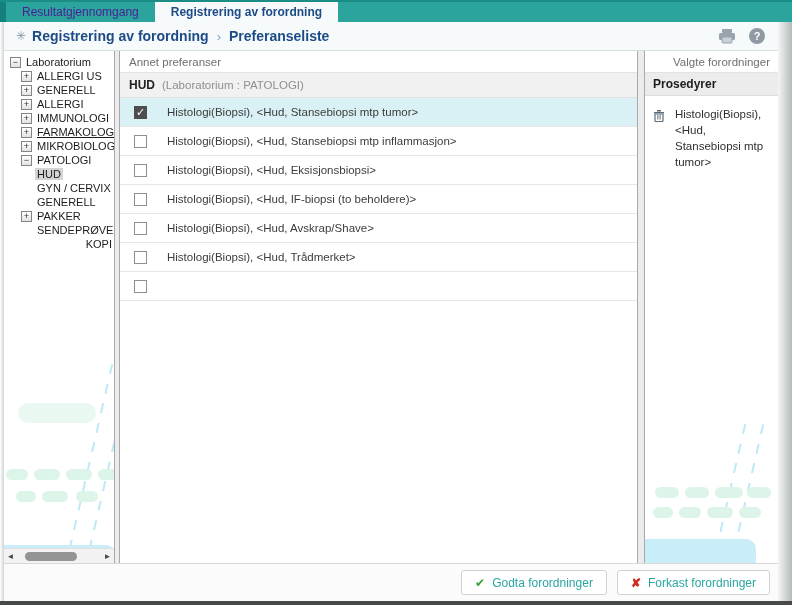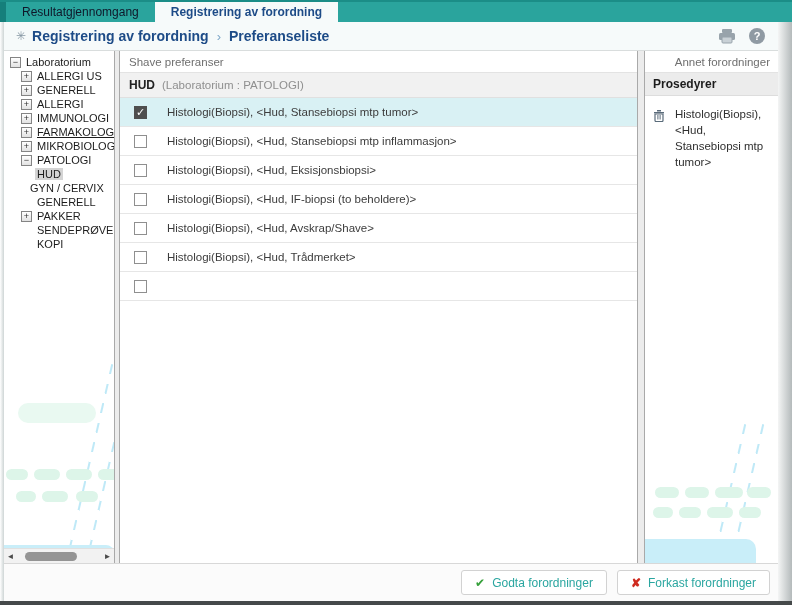--- a/index.html
+++ b/index.html
@@ -4,21 +4,21 @@
 <style>
   * { margin:0; padding:0; box-sizing:border-box; }
   html,body { width:792px; height:605px; overflow:hidden; background:#474b4c;
               font-family:"Liberation Sans", sans-serif; }
   .frame { position:relative; width:792px; height:605px; background:#b9bfc0; }
 
   
   .tabbar { position:absolute; top:0; left:0; right:0; height:22px;
             background:#2aa49d; border-top:2px solid #1b8d87; display:flex; }
   .tabbar-cap { width:6px; height:100%; background:#157f7b; }
-  .tab { padding:0 16px; line-height:20px; font-size:12px; color:#0f172a;
+  .tab { padding:0 16px; line-height:20px; font-size:12px; color:#4c1d95;
          white-space:nowrap; cursor:pointer; }
   .tab.active { background:#f6fafa; color:#1d4b87; font-weight:bold; }
 
   
   .app { position:absolute; top:22px; left:4px; right:14px; bottom:4px;
          background:#ffffff; display:flex; flex-direction:column; }
   .edge-left  { position:absolute; top:22px; left:0; width:4px; bottom:4px;
                 background:linear-gradient(to right,#ffffff,#ced5d5); }
   .edge-right { position:absolute; top:22px; right:0; width:14px; bottom:4px;
                 background:linear-gradient(to right,#f4f5f5,#b4babb); }
@@ -199,54 +199,54 @@
               <span class="tlabel">MIKROBIOLOGI</span>
             </div>
             <div class="trow" style="padding-left: 17px;">
               <span class="tbox">−</span>
               <span class="tlabel">PATOLOGI</span>
             </div>
             <div class="trow sel leaf" style="padding-left: 28px;">
               <span class="tbox"></span>
               <span class="tlabel">HUD</span>
             </div>
-            <div class="trow leaf" style="padding-left: 21px;">
+            <div class="trow leaf" style="padding-left: 28px;">
               <span class="tbox"></span>
               <span class="tlabel">GYN / CERVIX</span>
             </div>
             <div class="trow leaf" style="padding-left: 28px;">
               <span class="tbox"></span>
               <span class="tlabel">GENERELL</span>
             </div>
             <div class="trow" style="padding-left: 17px;">
               <span class="tbox">+</span>
               <span class="tlabel">PAKKER</span>
             </div>
             <div class="trow leaf" style="padding-left: 28px;">
               <span class="tbox"></span>
               <span class="tlabel">SENDEPRØVER UT A</span>
             </div>
-            <div class="trow leaf" style="padding-left: 28px;">
+            <div class="trow leaf" style="padding-left: 20px; justify-content: flex-end;">
               <span class="tbox"></span>
               <span class="tlabel">KOPI</span>
             </div>
         </div>
         <div class="hscroll">
           <span class="hs-arrow">◄</span>
           <span class="hs-track">
             <span class="hs-thumb"></span>
           </span>
           <span class="hs-arrow">►</span>
         </div>
       </div>
 
       <div class="split"></div>
 
       <div class="main-panel">
-        <div class="main-header">Shave preferanser</div>
+        <div class="main-header">Annet preferanser</div>
         <div class="group-row">
           <span class="group-title">HUD</span>
           <span class="group-sub">(Laboratorium : PATOLOGI)</span>
         </div>
         <div class="pref-row checked-row">
             <span class="cb checked"></span>
             <span>Histologi(Biopsi), &lt;Hud, Stansebiopsi mtp tumor&gt;</span>
           </div>
           <div class="pref-row">
             <span class="cb"></span>
@@ -282,21 +282,21 @@
           <div class="pill" style="left:10px; top:436px; width:24px;"></div>
           <div class="pill" style="left:40px; top:436px; width:24px;"></div>
           <div class="pill" style="left:70px; top:436px; width:28px;"></div>
           <div class="pill" style="left:102px;top:436px; width:24px;"></div>
           <div class="pill" style="left:8px;  top:456px; width:20px;"></div>
           <div class="pill" style="left:34px; top:456px; width:22px;"></div>
           <div class="pill" style="left:62px; top:456px; width:26px;"></div>
           <div class="pill" style="left:94px; top:456px; width:22px;"></div>
           <div class="band" style="left:0; right:22px; bottom:0; height:24px;"></div>
         </div>
-        <div class="right-header">Annet forordninger</div>
+        <div class="right-header">Valgte forordninger</div>
         <div class="right-section">Prosedyrer</div>
         <div class="ritem">
             <span class="trash">
               <svg width="12" height="13" viewBox="0 0 12 13">
                 <rect x="1" y="3" width="10" height="1.3" fill="#5a6b7a"></rect>
                 <rect x="4" y="1" width="4" height="1.5" fill="#5a6b7a"></rect>
                 <path d="M2 5 h8 v6.5 a1 1 0 0 1 -1 1 h-6 a1 1 0 0 1 -1 -1 z" fill="none" stroke="#5a6b7a" stroke-width="1.2"></path>
                 <rect x="4.4" y="6" width="1" height="4.5" fill="#5a6b7a"></rect>
                 <rect x="6.6" y="6" width="1" height="4.5" fill="#5a6b7a"></rect>
               </svg>

